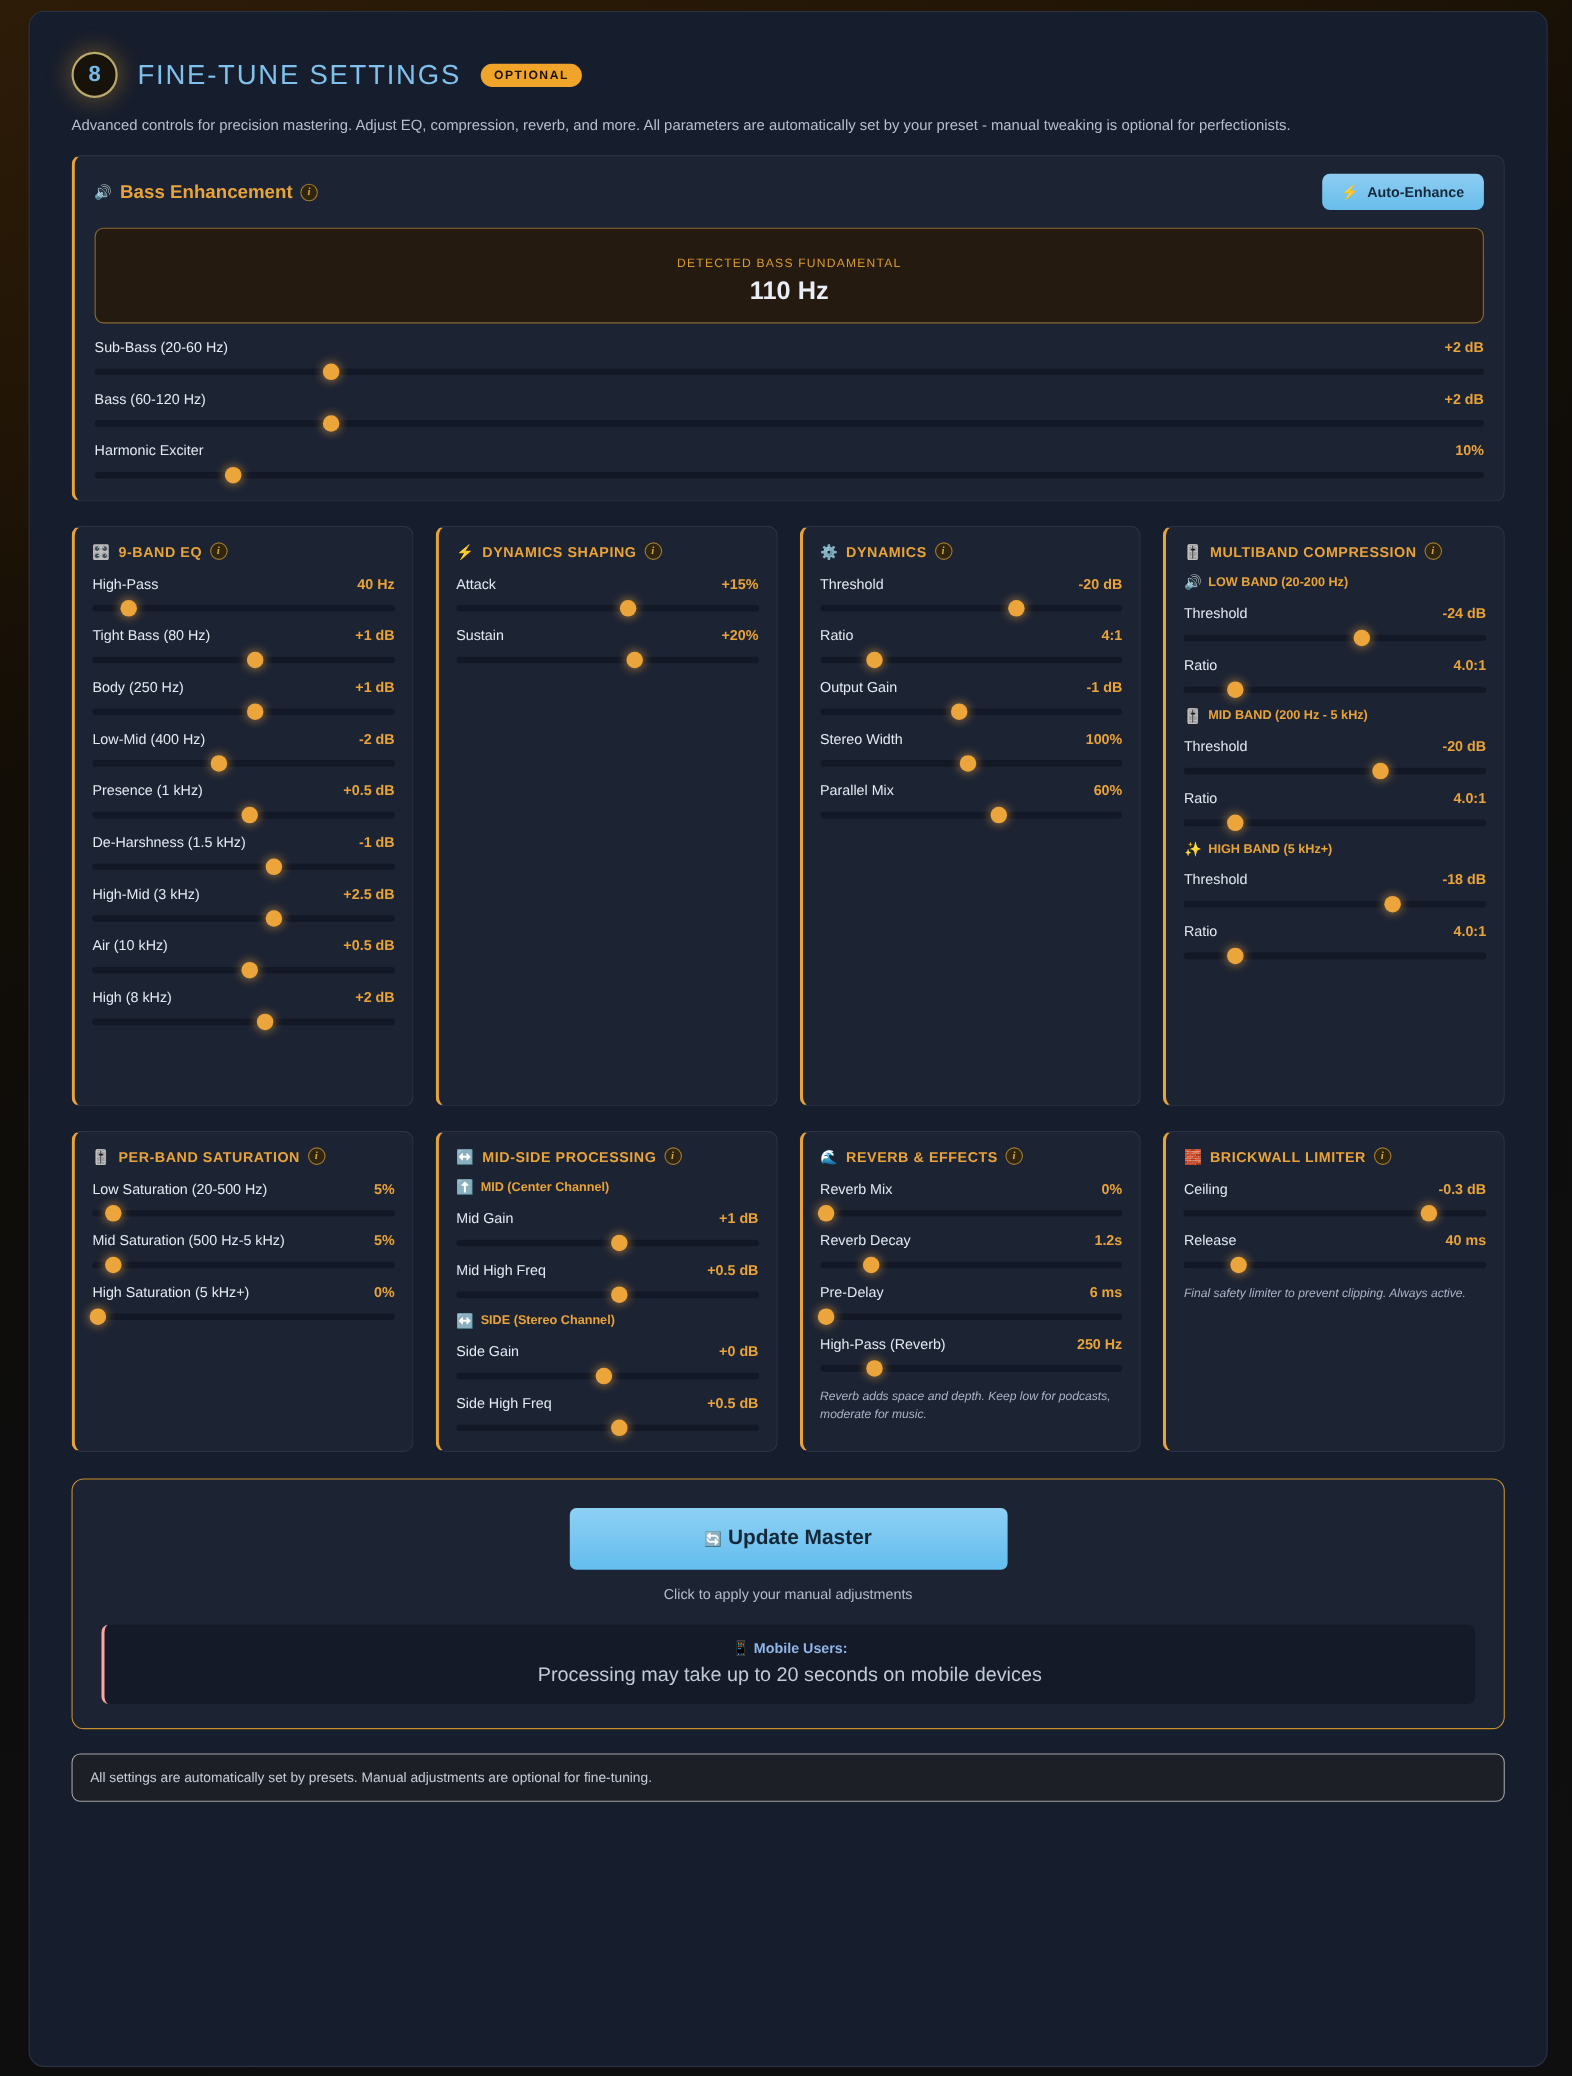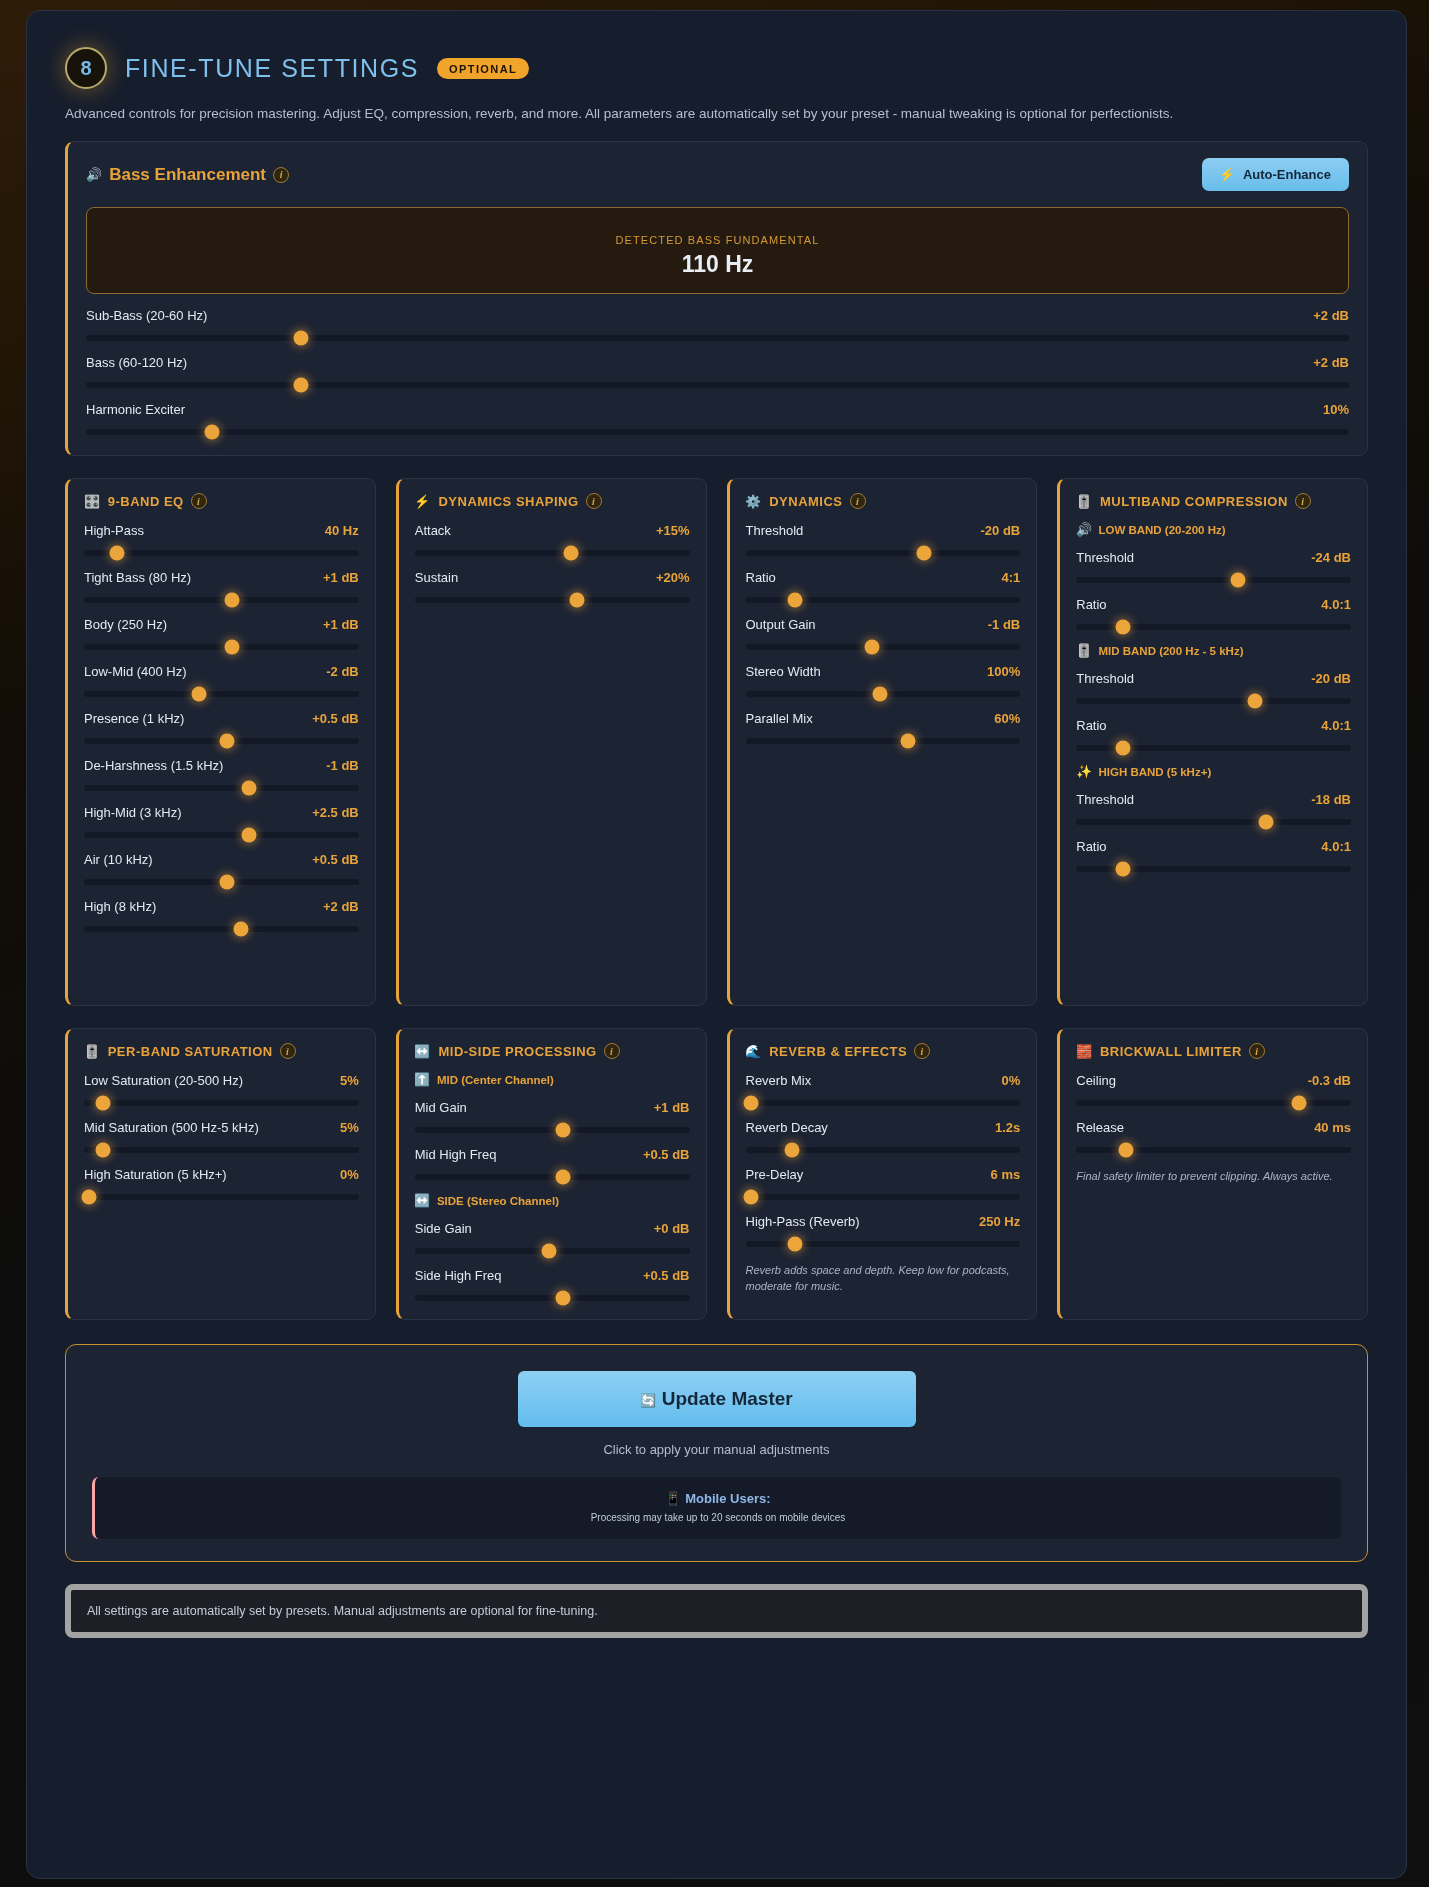--- a/index.html
+++ b/index.html
@@ -139,25 +139,25 @@
     border: none; border-radius: 6px; padding: 17px 0;
     cursor: pointer;
   }
   .update-sub { text-align: center; color: #b4bdcd; font-size: 13px; margin-top: 15px; }
   .mobile-note {
     margin-top: 20px; background: #141a27; border-radius: 7px;
     border-left: 3px solid #fca5a5;
     padding: 14px 0 16px 0; text-align: center;
   }
   .mobile-title { color: #8fb7e8; font-size: 13px; font-weight: bold; }
-  .mobile-body { color: #c2cad8; font-size: 10px; margin-top: 6px; }
+  .mobile-body { color: #c2cad8; font-size: 18px; margin-top: 6px; }
 
   .footer-note {
     margin: 22px 16px 0 16px;
-    background: #1c2026; border: 6px solid #a3a3a3;
+    background: #1c2026; border: 1px solid #a3a3a3;
     border-radius: 8px; padding: 14px 16px;
     color: #c5ccd8; font-size: 12.5px;
   }
 </style>
 </head>
 <body>
 
 <div class="page">
  <div class="panel-outer">
 

